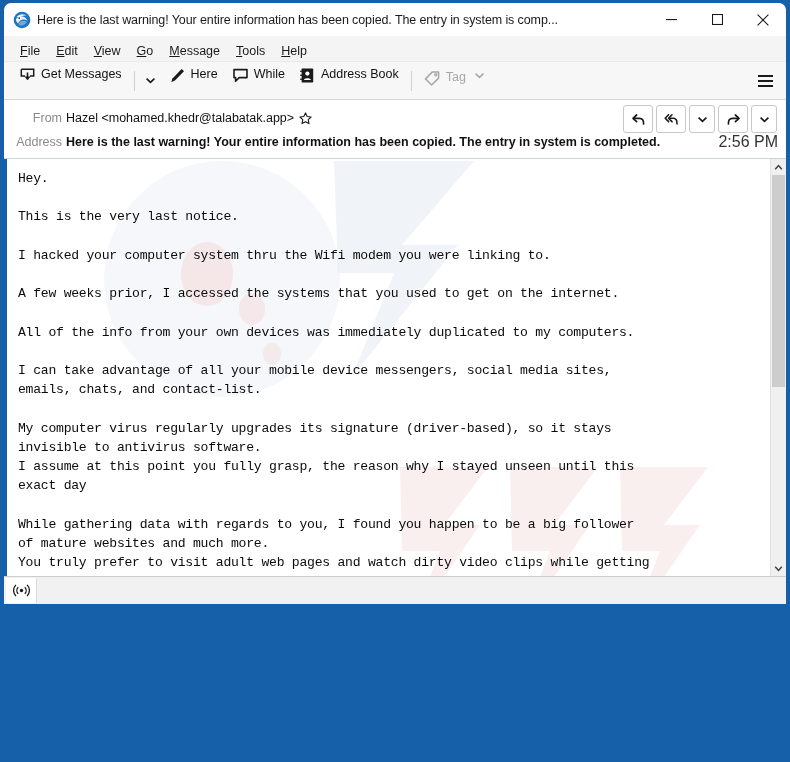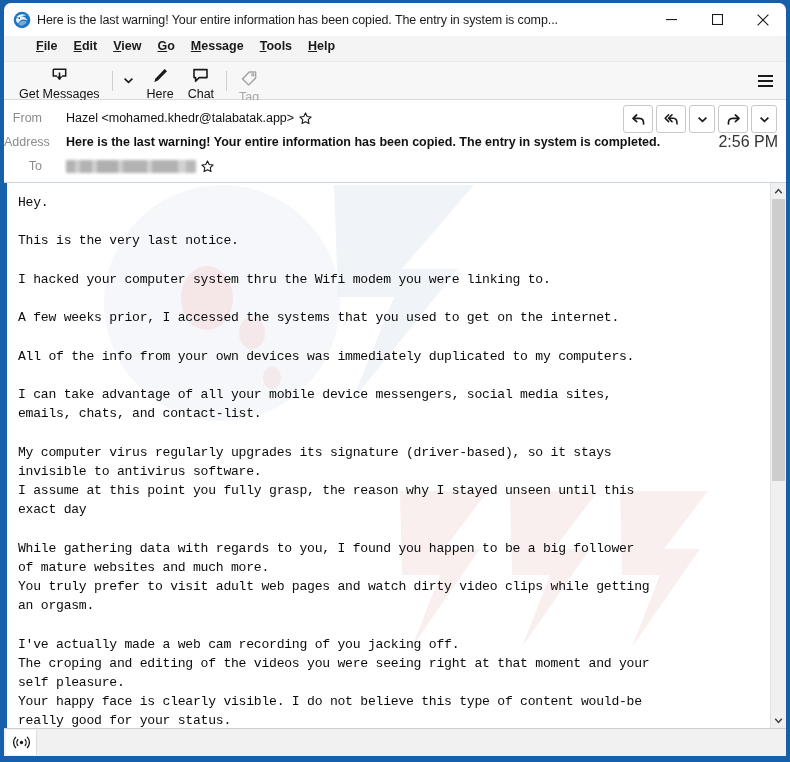--- a/index.html
+++ b/index.html
@@ -11,21 +11,21 @@
     height: 762px;
     background: #1560a8;
     font-family: "Liberation Sans", sans-serif;
     overflow: hidden;
   }
   .window {
     position: absolute;
     left: 4px;
     top: 3px;
     width: 782px;
-    height: 753px;
+    height: 601px;
     background: #f9a8d4;
     border-radius: 7px 7px 0 0;
     overflow: hidden;
     display: flex;
     flex-direction: column;
     box-sizing: border-box;
   }
 
   
   .titlebar {
@@ -67,24 +67,23 @@
     align-items: center;
     justify-content: center;
   }
 
   
   .menubar {
     height: 25px;
     min-height: 25px;
     background: #f4f4f4;
     display: flex;
-    align-items: flex-start;
-    padding-left: 24px;
+    align-items: flex-end;
+    padding-left: 8px;
     border-bottom: 1px solid #eaeaea;
-    font-weight: bold;
   }
   .menu-item {
     font-size: 12.5px;
     color: #1a1a1a;
     padding: 3px 8px 3px 8px;
     white-space: nowrap;
     cursor: default;
   }
   .menu-item u { text-decoration: underline; }
 
@@ -93,29 +92,29 @@
     height: 37px;
     min-height: 37px;
     background: #f7f7f7;
     display: flex;
     align-items: center;
     padding: 0 6px 0 8px;
     border-bottom: 1px solid #d8d8d8;
   }
   .tb-btn {
     display: flex;
-    align-items: center;
+    align-items: flex-start;
+    gap: 5px;
     height: 28px;
     padding: 0 7px;
     border-radius: 3px;
     font-size: 12.5px;
     color: #111111;
     white-space: nowrap;
     cursor: default;
-    flex-direction: column;
   }
   .tb-btn.disabled { color: #a8a8a8; margin-top: 6px; }
   .tb-chev {
     display: flex;
     align-items: center;
     justify-content: center;
     width: 22px;
     height: 28px;
     border-radius: 3px;
     cursor: default;
@@ -157,21 +156,21 @@
     align-items: center;
     min-height: 22px;
     padding: 1px 8px 1px 0;
   }
   .hdr-label {
     width: 62px;
     min-width: 62px;
     text-align: right;
     font-size: 12.5px;
     color: #8b8b8b;
-    padding-right: 24px;
+    padding-right: 4px;
     box-sizing: border-box;
   }
   .hdr-value {
     font-size: 12.5px;
     color: #111111;
     display: flex;
     align-items: center;
     gap: 5px;
     flex: 1 1 auto;
     min-width: 0;
@@ -395,21 +394,34 @@
         </svg>
       </span>
       <span>Here</span>
     </div>
     <div class="tb-btn">
       <span>
         <svg width="17" height="17" viewBox="0 0 17 17">
           <path d="M2.0 2.6 H15.0 V10.6 H7.2 L3.6 14.3 V10.6 H2.0 Z" fill="none" stroke="#1a1a1a" stroke-width="1.6" stroke-linejoin="round"></path>
         </svg>
       </span>
-      <span>Chat</span>
+      <span>While</span>
+    </div>
+    <div class="tb-btn">
+      <span>
+        <svg width="17" height="17" viewBox="0 0 17 17">
+          <rect x="2.6" y="1.6" width="11.6" height="13.8" rx="0.7" fill="#1a1a1a"></rect>
+          <circle cx="8.4" cy="6.6" r="2.1" fill="#ffffff"></circle>
+          <path d="M4.8 12.9 C5.3 10.6 11.5 10.6 12.0 12.9 Z" fill="#ffffff"></path>
+          <rect x="1.2" y="3.6" width="2.0" height="1.3" fill="#1a1a1a"></rect>
+          <rect x="1.2" y="7.6" width="2.0" height="1.3" fill="#1a1a1a"></rect>
+          <rect x="1.2" y="11.6" width="2.0" height="1.3" fill="#1a1a1a"></rect>
+        </svg>
+      </span>
+      <span>Address Book</span>
     </div>
     <div class="tb-sep"></div>
     <div class="tb-btn disabled">
       <span>
         <svg width="17" height="17" viewBox="0 0 17 17">
           <path d="M8.4 1.9 H14.6 V8.1 L7.6 15.0 L1.5 8.9 Z" fill="none" stroke="#a8a8a8" stroke-width="1.5" stroke-linejoin="round"></path>
           <circle cx="11.8" cy="4.8" r="1.15" fill="none" stroke="#a8a8a8" stroke-width="1.3"></circle>
         </svg>
       </span>
       <span>Tag</span>
@@ -440,31 +452,20 @@
         </span>
       </div>
     </div>
 
     <div class="hdr-row">
       <div class="hdr-label">Address</div>
       <div class="hdr-value bold">Here is the last warning! Your entire information has been copied. The entry in system is completed.</div>
       <div class="hdr-time">2:56 PM</div>
     </div>
 
-    <div class="hdr-row">
-      <div class="hdr-label">To</div>
-      <div class="hdr-value">
-        <span class="redacted"></span>
-        <span class="star">
-          <svg width="13" height="13" viewBox="0 0 13 13">
-            <path d="M6.5 0.9 L8.2 4.5 L12.1 5.0 L9.2 7.7 L10.0 11.6 L6.5 9.7 L3.0 11.6 L3.8 7.7 L0.9 5.0 L4.8 4.5 Z" fill="#ffffff" stroke="#1a1a1a" stroke-width="1.1" stroke-linejoin="round"></path>
-          </svg>
-        </span>
-      </div>
-    </div>
 
     <div class="reply-group">
       <div class="rb">
         <svg width="15" height="15" viewBox="0 0 15 15">
           <path d="M5.6 3.0 L2.0 6.3 L5.6 9.6" fill="none" stroke="#1a1a1a" stroke-width="1.7" stroke-linejoin="round" stroke-linecap="round"></path>
           <path d="M2.6 6.3 H8.4 C11.4 6.3 12.8 8.4 12.6 12.0" fill="none" stroke="#1a1a1a" stroke-width="1.7" stroke-linecap="round"></path>
         </svg>
       </div>
       <div class="rb">
         <svg width="15" height="15" viewBox="0 0 15 15">

